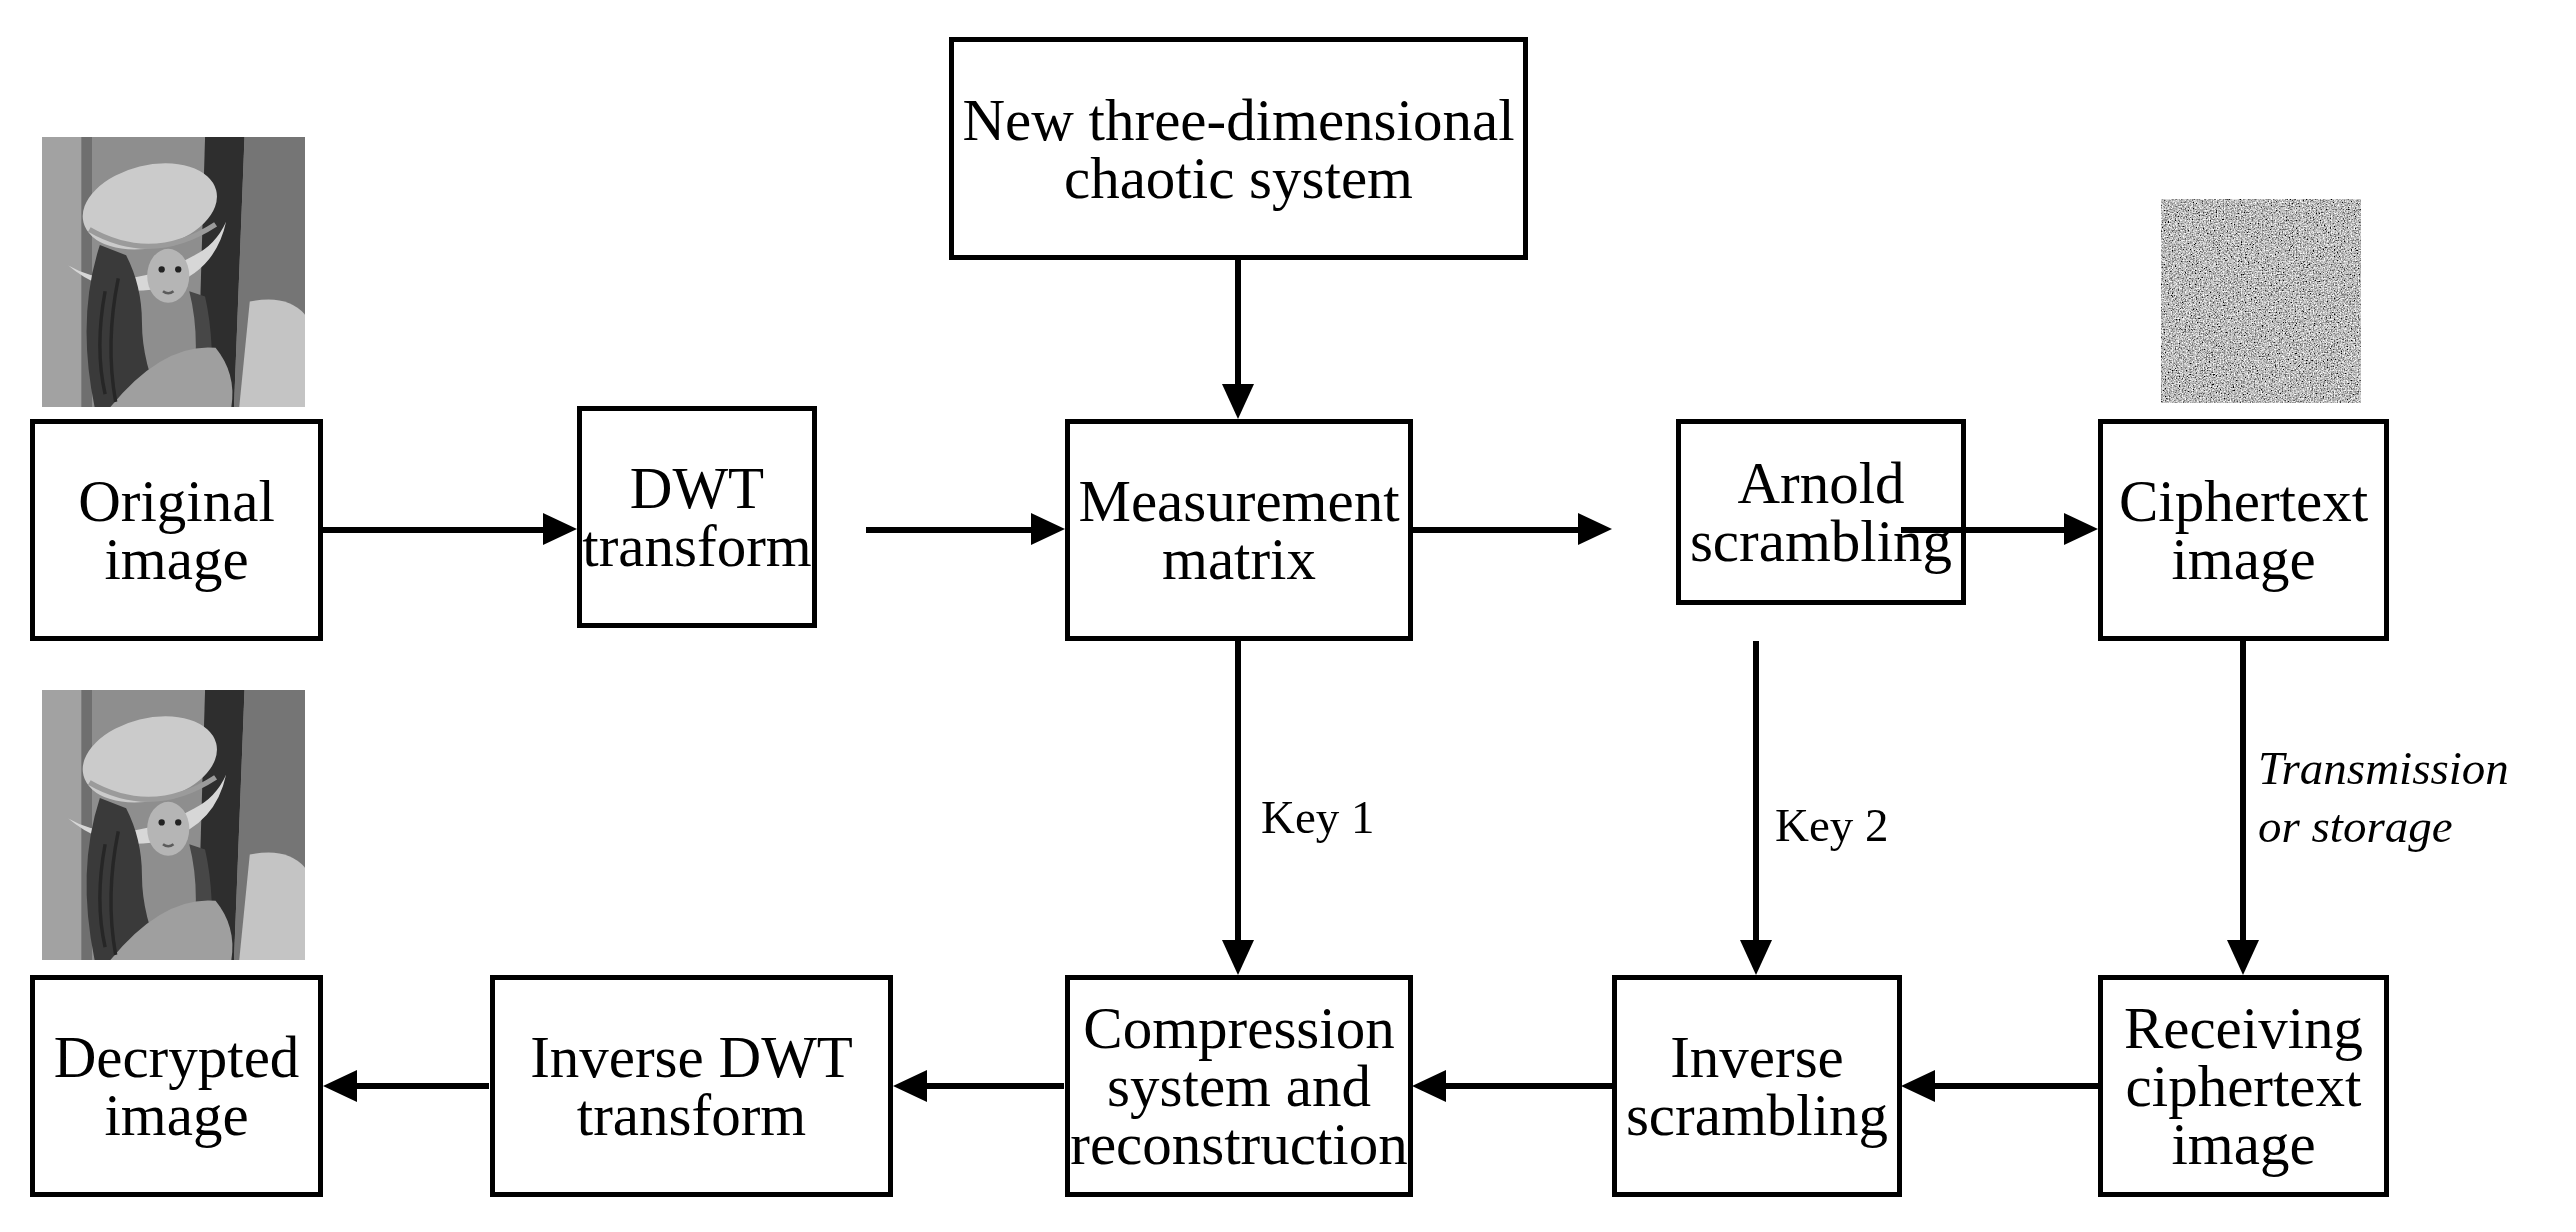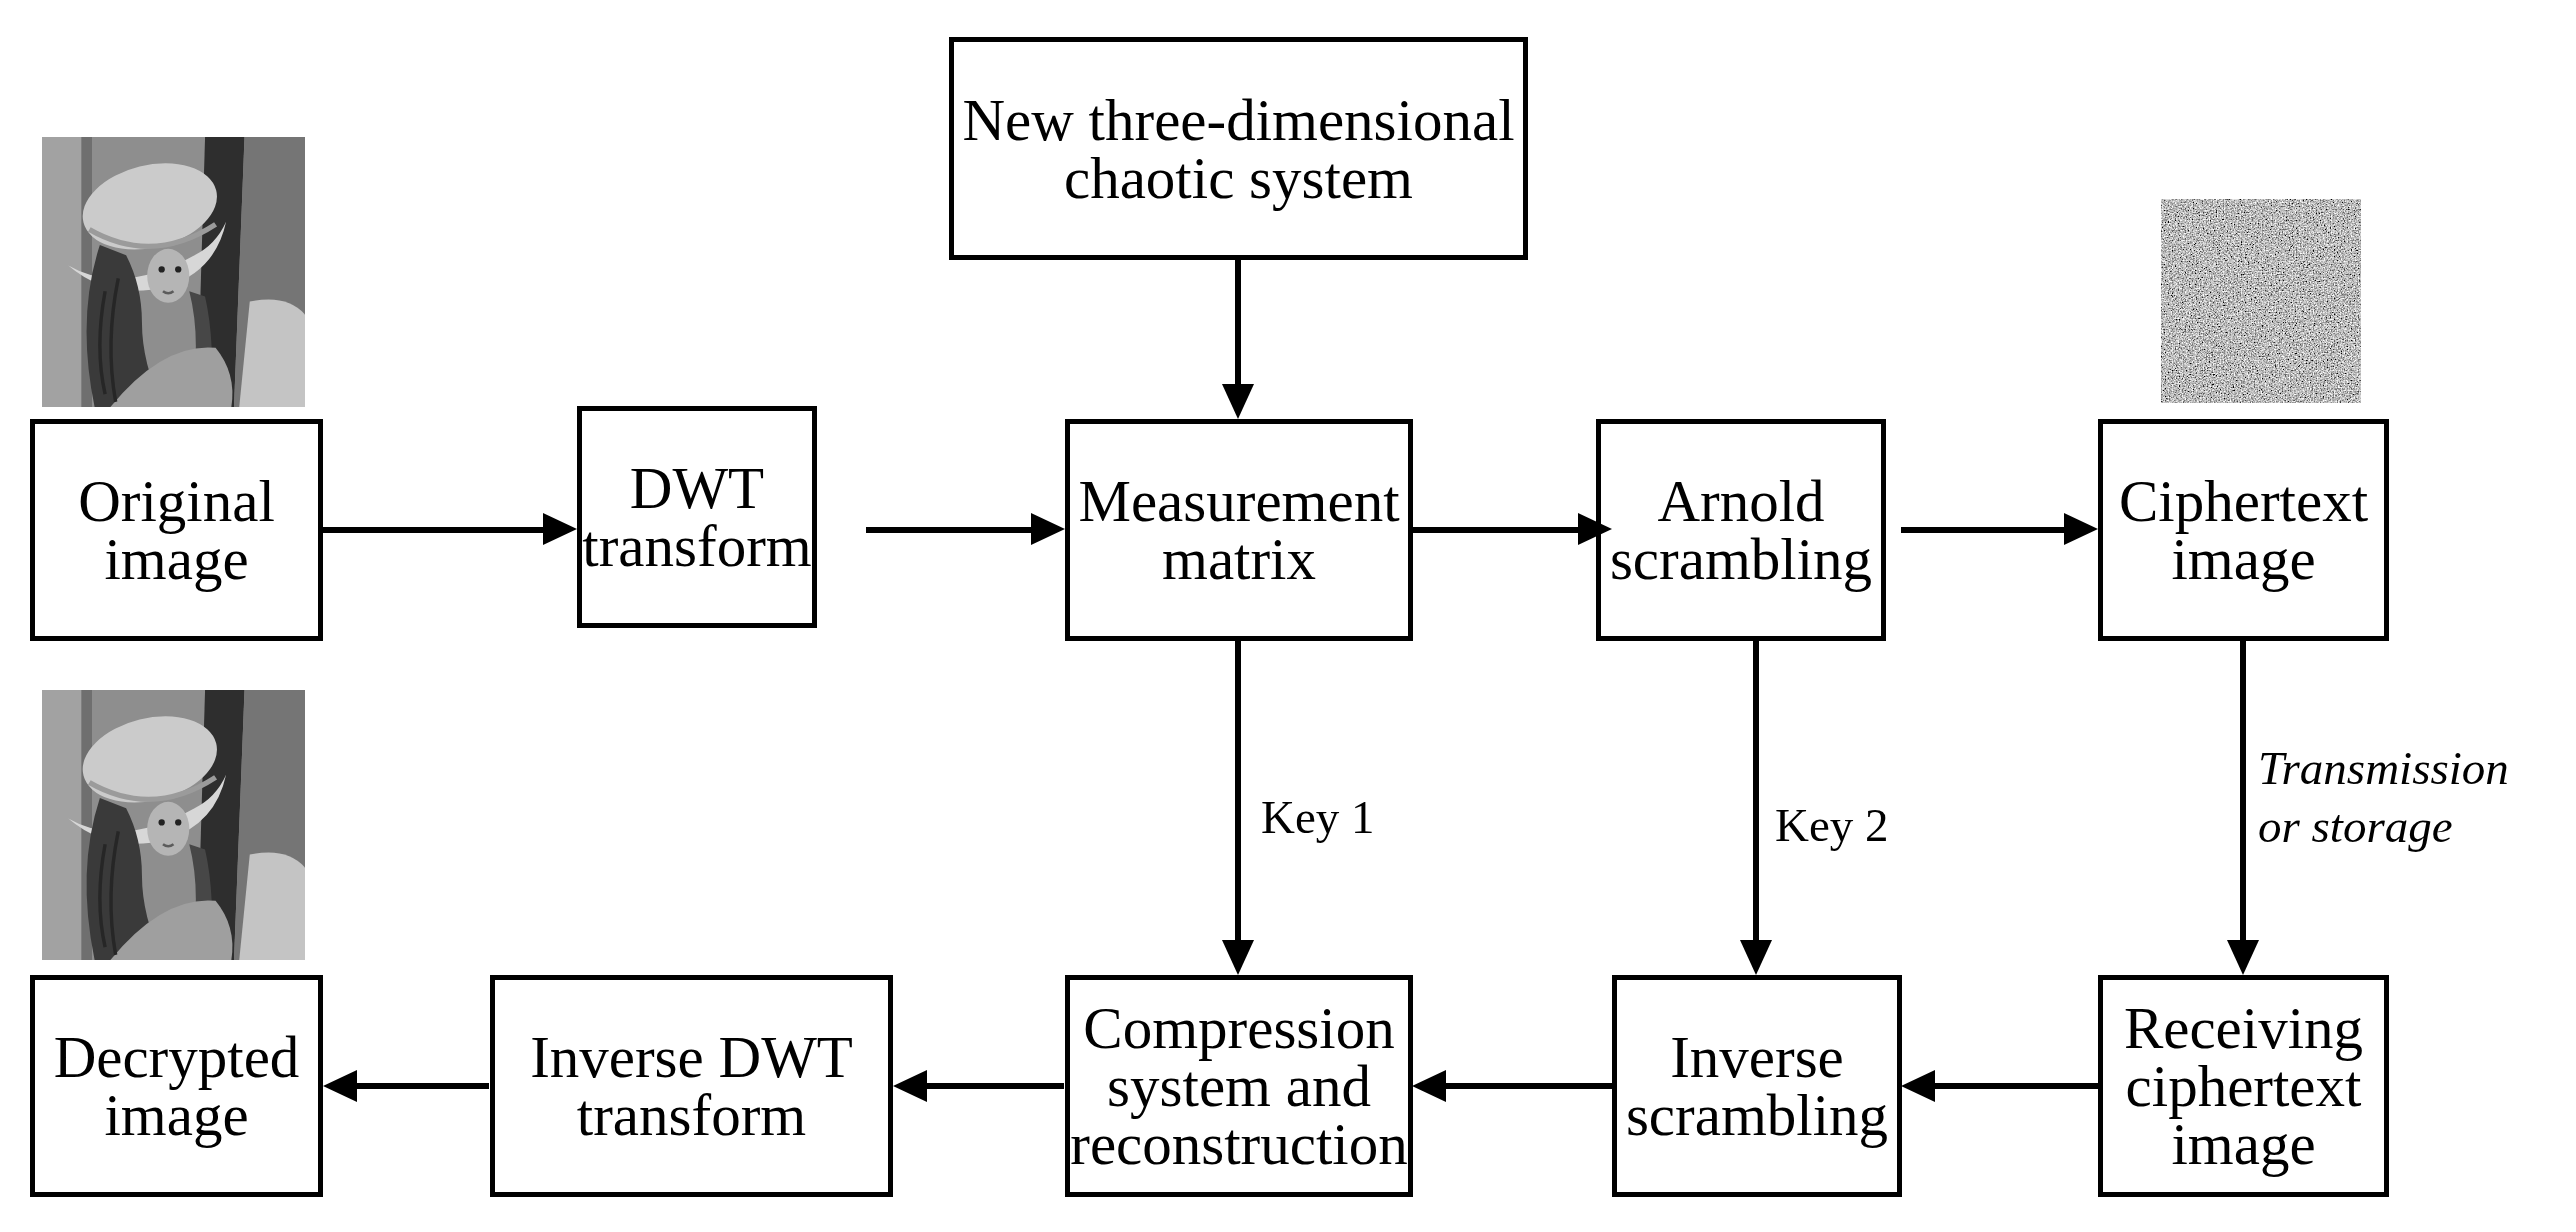--- a/index.html
+++ b/index.html
@@ -98,21 +98,21 @@
   <div class="fbox" style="left:577px;top:406px;width:240px;height:222px;">
     <div class="bl">DWT</div>
     <div class="bl">transform</div>
   </div>
 
   <div class="fbox" style="left:1065px;top:419px;width:348px;height:222px;">
     <div class="bl">Measurement</div>
     <div class="bl">matrix</div>
   </div>
 
-  <div class="fbox" style="left:1596px;top:419px;width:290px;height:222px;">
+  <div class="fbox" style="left:1676px;top:419px;width:290px;height:186px;">
     <div class="bl">Arnold</div>
     <div class="bl">scrambling</div>
   </div>
 
   <div class="fbox" style="left:2098px;top:419px;width:291px;height:222px;">
     <div class="bl">Ciphertext</div>
     <div class="bl">image</div>
   </div>
 
   <div class="fbox" style="left:30px;top:975px;width:293px;height:222px;">

